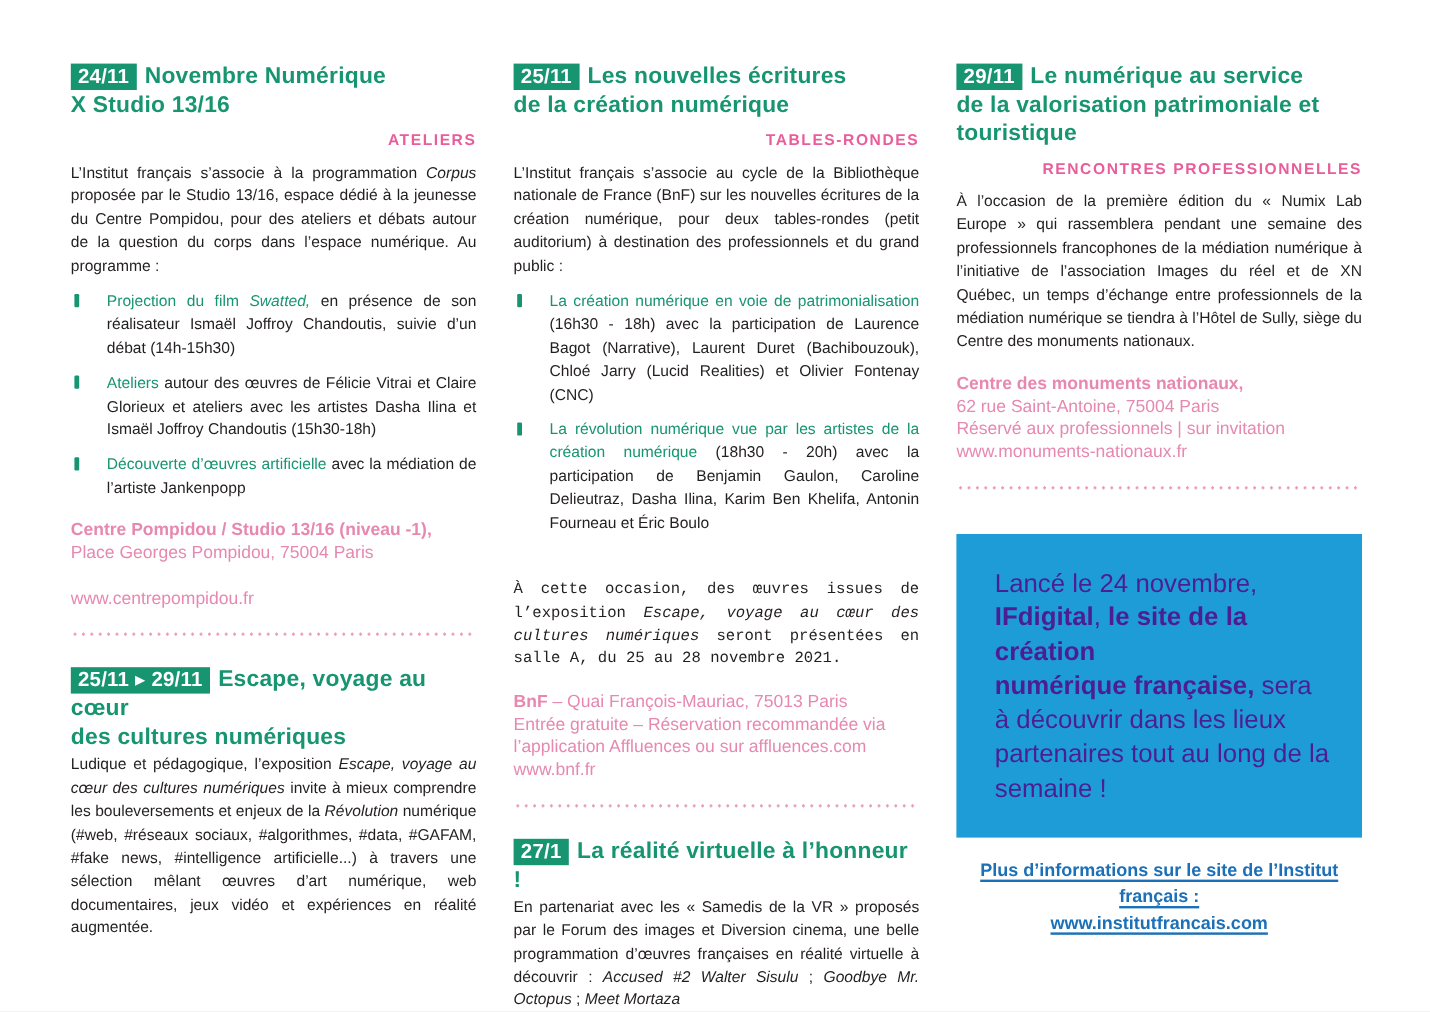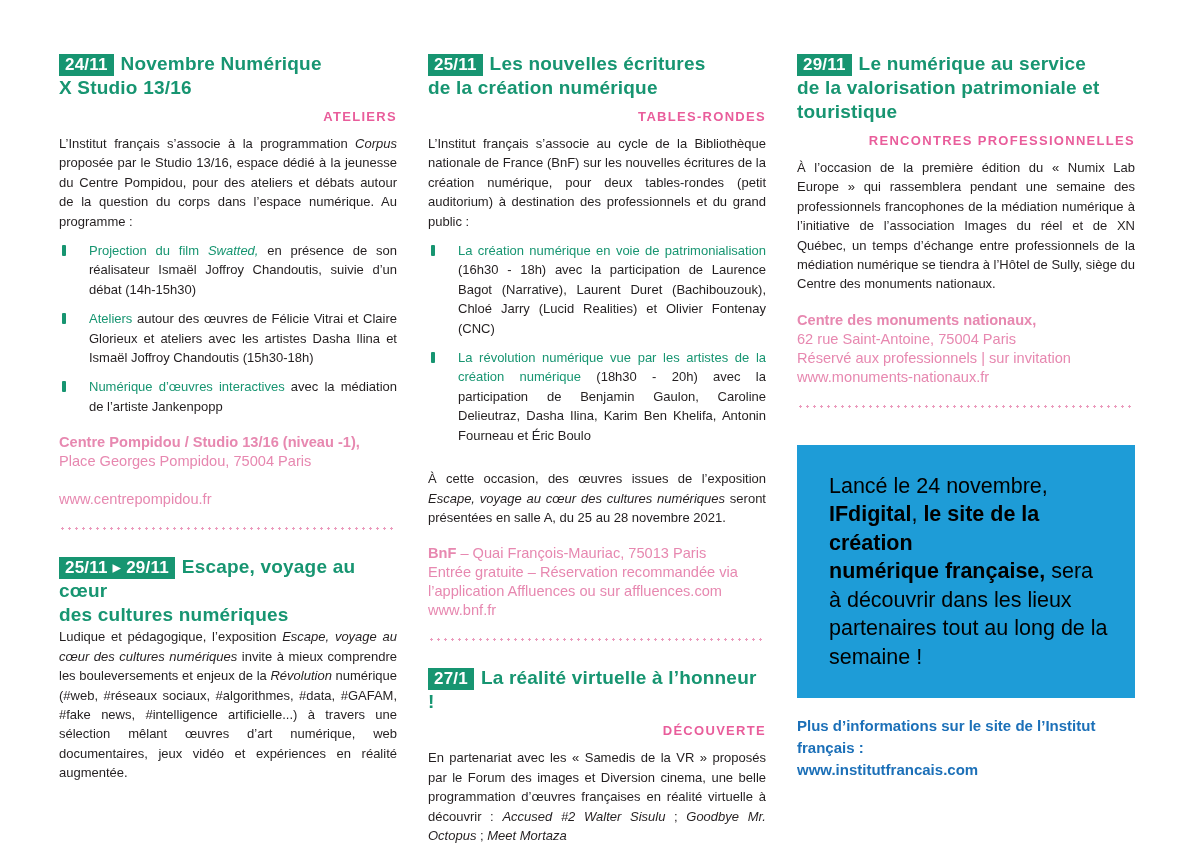--- a/index.html
+++ b/index.html
@@ -56,30 +56,31 @@
     font-size:14.6px;line-height:19px;font-weight:400;
   }
   .venue .bold{font-weight:700;}
   .dotsep{
     height:3px;margin:18px 0 25px;
     background-image:radial-gradient(circle,var(--pink-venue) 1.1px,transparent 1.4px);
     background-size:7px 3px;background-repeat:repeat-x;background-position:left center;
     opacity:.85;
   }
   .promo{
-    margin-top:37px;background:var(--blue-box);color:#000000;
+    margin-top:37px;background:var(--blue-box);color:#4c1d95;
     padding:27px 12px 27px 32px;min-height:208px;width:338px;
     font-size:21.5px;line-height:28.5px;
   }
   .promo .bold{font-weight:700;}
   .info-link{
     display:inline-block;margin-top:17px;
     color:var(--link-blue);font-weight:700;font-size:15px;line-height:22px;
-    text-decoration-thickness:2px;text-underline-offset:3px;
+    text-decoration:underline;text-decoration-thickness:2px;text-underline-offset:3px;
     cursor:pointer;
+    text-align:center;
   }
 </style>
 </head>
 <body>
 
 <div class="page">
 
   <div class="col">
     <section>
       <h2 class="evt-title"><span class="badge">24/11</span><span><span>Novembre Numérique</span><br><span>X Studio 13/16</span></span></h2>
@@ -88,21 +89,21 @@
       <div class="bullet">
         <span class="bmark"></span>
         <p class="body"><span class="teal">Projection du film </span><span class="teal-italic">Swatted,</span><span> en présence de son réalisateur Ismaël Joffroy Chandoutis, suivie d’un débat (14h-15h30)</span></p>
       </div>
       <div class="bullet">
         <span class="bmark"></span>
         <p class="body"><span class="teal">Ateliers</span><span> autour des œuvres de Félicie Vitrai et Claire Glorieux et ateliers avec les artistes Dasha Ilina et Ismaël Joffroy Chandoutis (15h30-18h)</span></p>
       </div>
       <div class="bullet">
         <span class="bmark"></span>
-        <p class="body"><span class="teal">Numérique d’œuvres interactives</span><span> avec la médiation de l’artiste Jankenpopp</span></p>
+        <p class="body"><span class="teal">Découverte d’œuvres artificielle</span><span> avec la médiation de l’artiste Jankenpopp</span></p>
       </div>
       <div class="venue"><span class="bold">Centre Pompidou / Studio 13/16 (niveau -1),</span><br><span>Place Georges Pompidou, 75004 Paris</span><br><br><span>www.centrepompidou.fr</span></div>
       <div class="dotsep"></div>
     </section>
 
     <section>
       <h2 class="evt-title"><span class="badge">25/11 ▸ 29/11</span><span><span>Escape, voyage au cœur</span><br><span>des cultures numériques</span></span></h2>
       <p class="body"><span>Ludique et pédagogique, l’exposition </span><span class="italic">Escape, voyage au cœur des cultures numériques</span><span> invite à mieux comprendre les bouleversements et enjeux de la </span><span class="italic">Révolution</span><span> numérique (#web, #réseaux sociaux, #algorithmes, #data, #GAFAM, #fake news, #intelligence artificielle...) à travers une sélection mêlant œuvres d’art numérique, web documentaires, jeux vidéo et expériences en réalité augmentée.</span></p>
 
     </section>
@@ -114,28 +115,27 @@
       <div class="category">TABLES-RONDES</div>
       <p class="body"><span>L’Institut français s’associe au cycle de la Bibliothèque nationale de France (BnF) sur les nouvelles écritures de la création numérique, pour deux tables-rondes (petit auditorium) à destination des professionnels et du grand public :</span></p>
       <div class="bullet">
         <span class="bmark"></span>
         <p class="body"><span class="teal">La création numérique en voie de patrimonialisation</span><span> (16h30 - 18h) avec la participation de Laurence Bagot (Narrative), Laurent Duret (Bachibouzouk), Chloé Jarry (Lucid Realities) et Olivier Fontenay (CNC)</span></p>
       </div>
       <div class="bullet">
         <span class="bmark"></span>
         <p class="body"><span class="teal">La révolution numérique vue par les artistes de la création numérique</span><span> (18h30 - 20h) avec la participation de Benjamin Gaulon, Caroline Delieutraz, Dasha Ilina, Karim Ben Khelifa, Antonin Fourneau et Éric Boulo</span></p>
       </div>
-      <p class="body" style="margin-top:24px;"><span>À cette occasion, des œuvres issues de l’exposition </span><span class="italic">Escape, voyage au cœur des cultures numériques</span><span> seront présentées en salle A, du 25 au 28 novembre 2021.</span></p>
+      <p class="body" style="margin-top:36px;font-family:Liberation Mono, monospace;"><span>À cette occasion, des œuvres issues de l’exposition </span><span class="italic">Escape, voyage au cœur des cultures numériques</span><span> seront présentées en salle A, du 25 au 28 novembre 2021.</span></p>
       <div class="venue"><span class="bold">BnF</span><span> – Quai François-Mauriac, 75013 Paris</span><br><span>Entrée gratuite – Réservation recommandée via</span><br><span>l’application Affluences ou sur affluences.com</span><br><span>www.bnf.fr</span></div>
       <div class="dotsep"></div>
     </section>
 
     <section>
       <h2 class="evt-title"><span class="badge">27/1</span><span><span>La réalité virtuelle à l’honneur !</span></span></h2>
-      <div class="category">DÉCOUVERTE</div>
       <p class="body"><span>En partenariat avec les « Samedis de la VR » proposés par le Forum des images et Diversion cinema, une belle programmation d’œuvres françaises en réalité virtuelle à découvrir : </span><span class="italic">Accused #2 Walter Sisulu</span><span> ; </span><span class="italic">Goodbye Mr. Octopus</span><span> ; </span><span class="italic">Meet Mortaza</span></p>
 
     </section>
   </div>
 
   <div class="col">
     <section>
       <h2 class="evt-title"><span class="badge">29/11</span><span><span>Le numérique au service</span><br><span>de la valorisation patrimoniale et</span><br><span>touristique</span></span></h2>
       <div class="category">RENCONTRES PROFESSIONNELLES</div>
       <p class="body"><span>À l’occasion de la première édition du « Numix Lab Europe » qui rassemblera pendant une semaine des professionnels francophones de la médiation numérique à l’initiative de l’association Images du réel et de XN Québec, un temps d’échange entre professionnels de la médiation numérique se tiendra à l’Hôtel de Sully, siège du Centre des monuments nationaux.</span></p>

